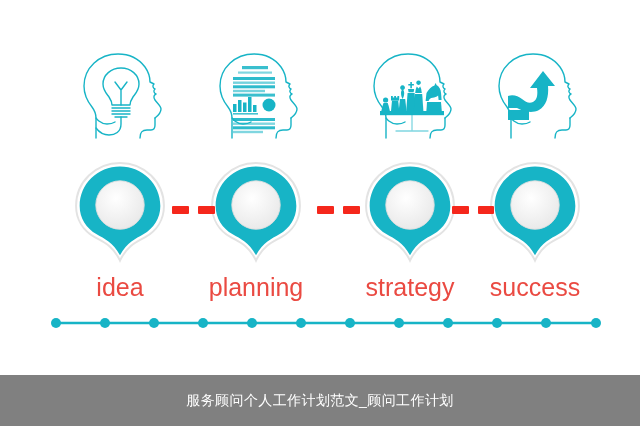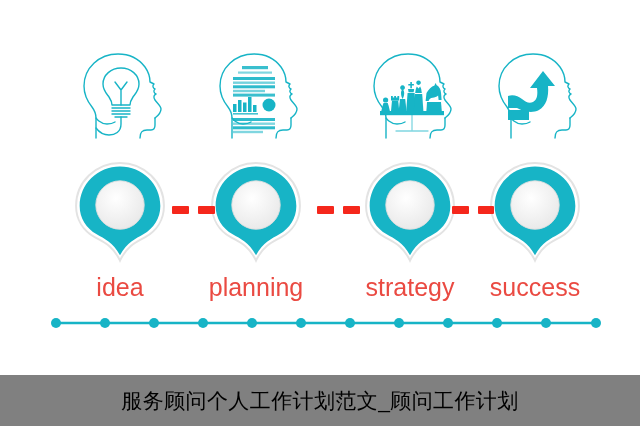--- a/index.html
+++ b/index.html
@@ -94,22 +94,22 @@
     left: 0;
     top: 375px;
     width: 640px;
     height: 51px;
     background: #808080;
     display: flex;
     align-items: center;
     justify-content: center;
   }
   #caption-text {
-    color: #000000;
-    font-size: 21px;
+    color: #ffffff;
+    font-size: 14px;
     letter-spacing: 0.4px;
     font-family: "Liberation Sans", sans-serif;
     white-space: nowrap;
   }
 </style>
 </head>
 <body>
 
 <div id="infographic">
 

